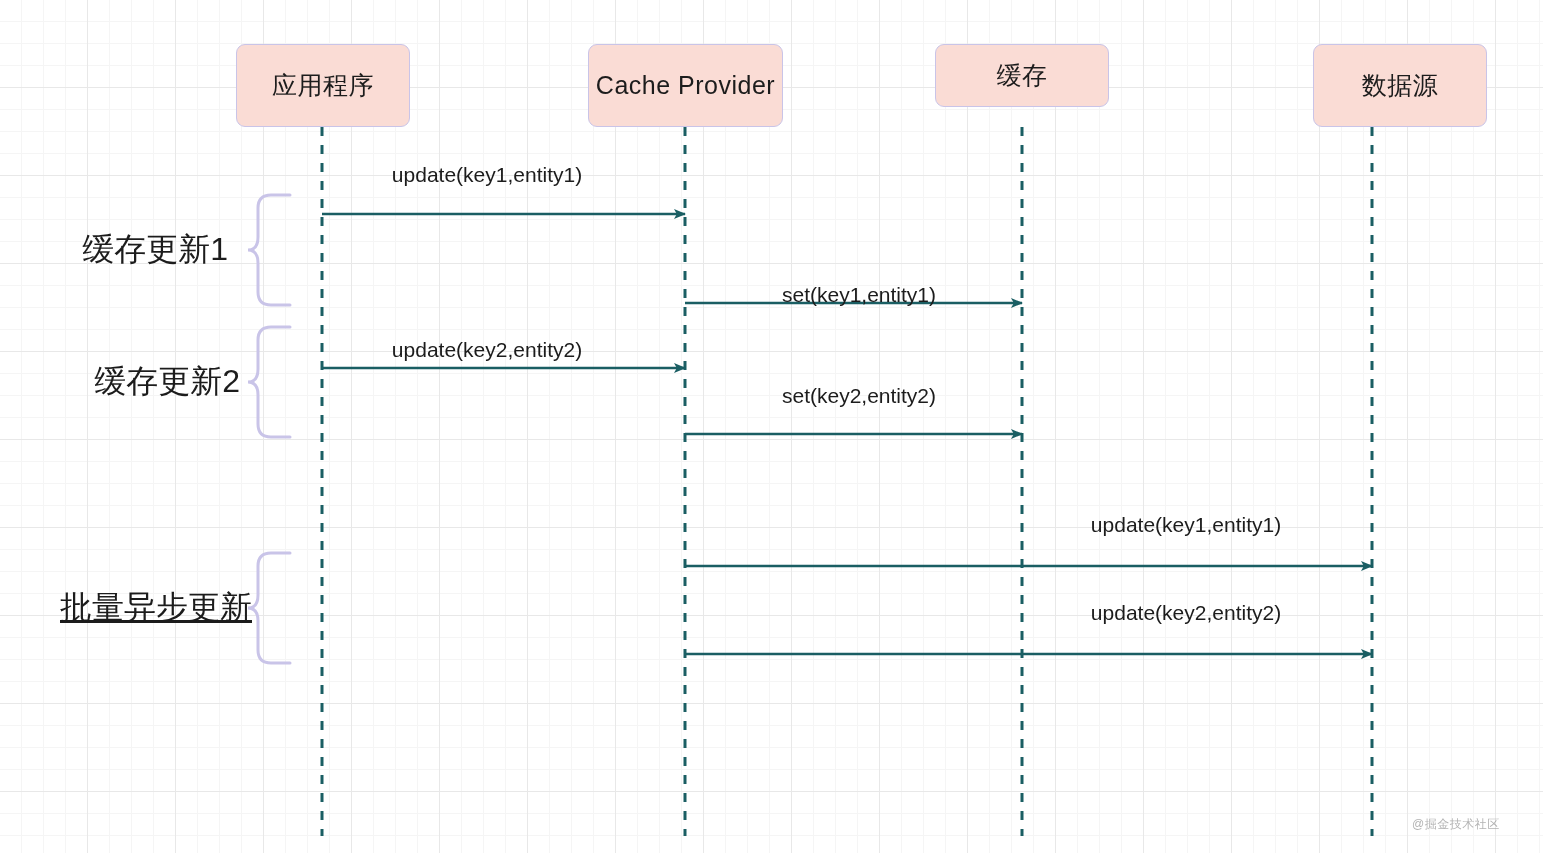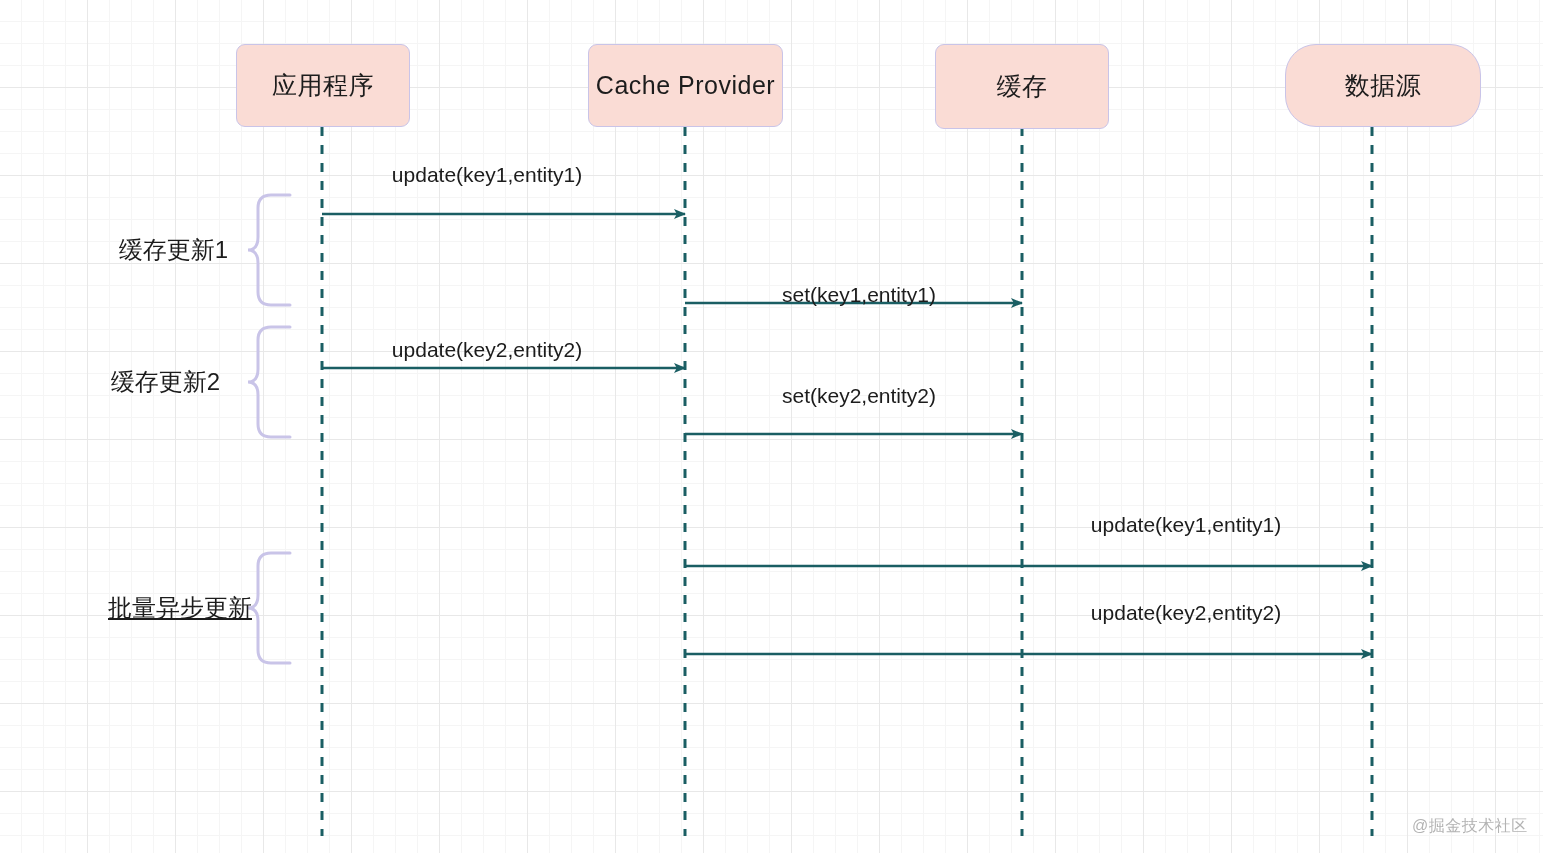--- a/index.html
+++ b/index.html
@@ -47,28 +47,28 @@
   }
   .msg-label {
     position: absolute;
     font-size: 21px;
     color: #1c1c1c;
     white-space: nowrap;
     transform: translateX(-50%);
   }
   .group-label {
     position: absolute;
-    font-size: 24px;
+    font-size: 32px;
     color: #1c1c1c;
     white-space: nowrap;
     transform: translate(-100%, -50%);
   }
   .watermark {
     position: absolute;
-    font-size: 16px;
+    font-size: 12px;
     color: #9a9a9a;
     letter-spacing: 0.5px;
     white-space: nowrap;
     opacity: 0.75;
   }
 </style>
 </head>
 <body>
 
 <div id="canvas">
@@ -101,34 +101,34 @@
   </svg>
 
   <div class="participant-box" style="left:236px; top:44px; width:174px; height:83px;">
     <span class="participant-label">应用程序</span>
   </div>
 
   <div class="participant-box" style="left:588px; top:44px; width:195px; height:83px;">
     <span class="participant-label">Cache Provider</span>
   </div>
 
-  <div class="participant-box" style="left:935px; top:44px; width:174px; height:85px;">
+  <div class="participant-box" style="left:935px; top:44px; width:174px; height:63px;">
     <span class="participant-label">缓存</span>
   </div>
 
-  <div class="participant-box" style="left:1285px; top:44px; width:196px; height:83px;border-radius:31px;">
+  <div class="participant-box" style="left:1313px; top:44px; width:174px; height:83px;">
     <span class="participant-label">数据源</span>
   </div>
 
   <div class="msg-label" style="left:487px; top:163px;">update(key1,entity1)</div>
   <div class="msg-label" style="left:859px; top:251px;margin-top:32px;">set(key1,entity1)</div>
   <div class="msg-label" style="left:487px; top:338px;">update(key2,entity2)</div>
   <div class="msg-label" style="left:859px; top:384px;">set(key2,entity2)</div>
   <div class="msg-label" style="left:1186px; top:513px;">update(key1,entity1)</div>
   <div class="msg-label" style="left:1186px; top:601px;">update(key2,entity2)</div>
 
   <div class="group-label" style="left:228px; top:250px;">缓存更新1</div>
-  <div class="group-label" style="left:220px; top:382px;">缓存更新2</div>
+  <div class="group-label" style="left:240px; top:382px;">缓存更新2</div>
   <div class="group-label" style="left:252px; top:608px;text-decoration:underline;">批量异步更新</div>
 
   <div class="watermark" style="left:1412px; top:816px;">@掘金技术社区</div>
 
 </div>
 
 </body></html>

